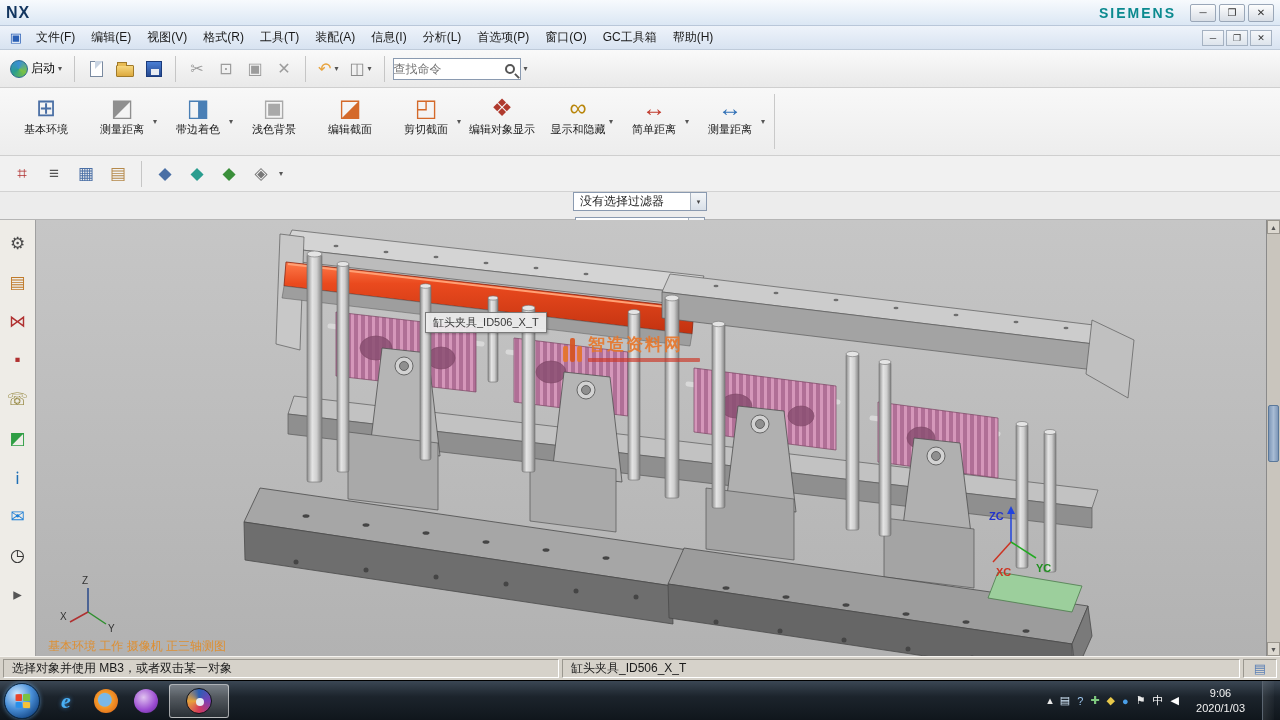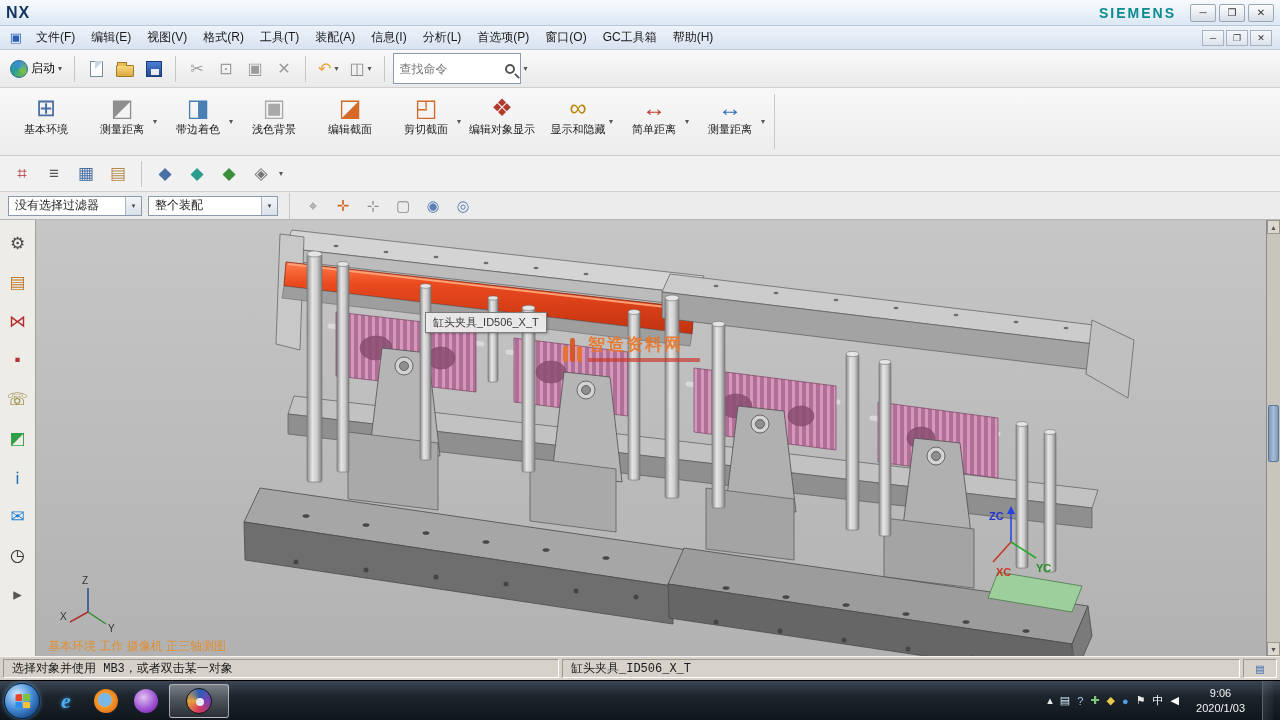--- a/index.html
+++ b/index.html
@@ -30,39 +30,39 @@
   .dd-arrow { font-size:8px; color:#555; }
   .i-start { width:18px; height:18px; border-radius:50%; background:conic-gradient(#3a8fd5,#7ac243,#2a9d8f,#3a8fd5); border:1px solid #2a6a8f; }
   .i-doc { width:13px; height:16px; background:#fff; border:1px solid #7a8aa0; position:relative; }
   .i-doc::after { content:""; position:absolute; right:-1px; top:-1px; border:4px solid; border-color:#c9d4e2 transparent transparent #c9d4e2; }
   .i-folder { width:18px; height:12px; background:linear-gradient(#f7d77e,#dca93e); border:1px solid #a07a2a; border-radius:1px; position:relative; margin-top:4px; }
   .i-folder::before { content:""; position:absolute; top:-4px; left:0; width:8px; height:3px; background:#e8bc55; border:1px solid #a07a2a; border-bottom:none; }
   .i-save { width:16px; height:16px; background:linear-gradient(#4a7fd5,#27498f); border:1px solid #1a3a7a; position:relative; }
   .i-save::after { content:""; position:absolute; left:4px; bottom:1px; width:8px; height:6px; background:#e8ecf2; }
   .i-search { width:10px; height:10px; border:2px solid #555; border-radius:50%; position:relative; }
   .i-search::after { content:""; position:absolute; width:6px; height:2px; background:#555; transform:rotate(45deg); left:7px; top:9px; }
-  .searchbox { display:flex; align-items:center; background:#fff; border:1px solid #8a9ab0; height:31px; width:128px; padding-left:6px; }
+  .searchbox { display:flex; align-items:center; background:#fff; border:1px solid #8a9ab0; height:22px; width:128px; }
   .searchbox input { border:none; outline:none; flex:1; font-size:12px; color:#888; width:80px; font-family:"Liberation Sans",sans-serif; background:transparent; }
   .searchbox .mag { width:20px; display:flex; justify-content:center; }
 
   
   .toolbar2 { height:68px; background:linear-gradient(#f8f8f8,#ededed); border-bottom:1px solid #cfcfcf; display:flex; align-items:stretch; padding:2px 8px; }
   .big-btn { width:76px; display:flex; flex-direction:column; align-items:center; justify-content:flex-start; padding-top:4px; position:relative; border:1px solid transparent; border-radius:2px; }
   .big-ico { font-size:24px; line-height:26px; }
   .big-lbl { font-size:11px; color:#1a1a1a; text-align:center; line-height:1.25; margin-top:2px; max-width:70px; }
   .big-dd { position:absolute; right:2px; top:26px; font-size:8px; color:#555; }
   .vsep2 { width:1px; background:#c9c9c9; margin:4px 6px; }
 
   
   .toolbar3 { height:36px; background:#f1f1f1; border-bottom:1px solid #d2d2d2; display:flex; align-items:center; padding:0 8px; gap:4px; }
   .tool-btn { width:28px; height:28px; display:flex; align-items:center; justify-content:center; border:1px solid transparent; border-radius:2px; }
   .t-ico { font-size:17px; }
 
   
-  .toolbar4 { height:28px; background:#ececec; border-bottom:1px solid #b5b5b5; display:flex; align-items:center; padding:0 8px; gap:6px; }
+  .toolbar4 { height:28px; background:#ececec; border-bottom:1px solid #b5b5b5; display:flex; align-items:center; padding:0 8px; gap:6px;flex-direction:column; }
   .combo { display:flex; align-items:center; background:#fff; border:1px solid #8a9ab0; height:20px; }
   .combo .val { padding:0 6px; color:#1a1a1a; flex:1; white-space:nowrap; }
   .combo .dd { width:16px; height:100%; background:linear-gradient(#f4f6f8,#d9e0e8); border-left:1px solid #aab4c0; display:flex; align-items:center; justify-content:center; font-size:7px; color:#444; }
   .sel-ico { width:24px; height:24px; display:flex; align-items:center; justify-content:center; font-size:15px; border:1px solid transparent; }
 
   
   .main { height:436px; display:flex; }
   .sidebar { width:36px; background:#eeece7; border-right:1px solid #a0a0a0; display:flex; flex-direction:column; align-items:center; padding-top:10px; gap:13px; }
   .side-btn { width:26px; height:26px; display:flex; align-items:center; justify-content:center; border:1px solid transparent; border-radius:2px; }
   .s-ico { font-size:17px; }
@@ -75,21 +75,21 @@
   .wm-logo i:nth-child(1){ height:16px; } .wm-logo i:nth-child(2){ height:24px; background:#d8541e; } .wm-logo i:nth-child(3){ height:16px; }
   .wm-text { color:#e8762a; font-weight:bold; font-size:17px; letter-spacing:2px; line-height:1.1; }
   .wm-sub { margin-top:3px; width:112px; height:4px; background:rgba(204,58,42,0.75); border-radius:1px; }
   .view-info { position:absolute; left:12px; top:418px; color:#dd8f33; font-size:12px; white-space:nowrap; }
   .vscroll { width:14px; background:#c9c5bd; border-left:1px solid #8a8a8a; display:flex; flex-direction:column; }
   .vs-btn { height:14px; display:flex; align-items:center; justify-content:center; font-size:7px; color:#555; background:#dcd8d0; border:1px solid #9a968e; }
   .vs-track { flex:1; position:relative; }
   .vs-thumb { position:absolute; left:1px; right:1px; top:42%; height:14%; background:linear-gradient(90deg,#7f98b8,#a8bcd4,#7f98b8); border:1px solid #5a789a; border-radius:2px; }
 
   
-  .statusbar { height:24px; background:#d6d2ca; border-top:1px solid #f5f3ef; display:flex; align-items:stretch; padding:2px 3px; gap:3px;font-family:Liberation Mono, monospace; }
+  .statusbar { height:24px; background:#d6d2ca; border-top:1px solid #f5f3ef; display:flex; align-items:stretch; padding:2px 3px; gap:3px; }
   .sb-panel { border:1px solid; border-color:#9a978f #ffffff #ffffff #9a978f; display:flex; align-items:center; padding:0 8px; color:#1a1a1a; white-space:nowrap; overflow:hidden; }
   .sb-hint { width:556px; }
   .sb-part { flex:1; }
   .sb-icon { width:34px; justify-content:center; color:#5a7fb5; font-size:13px; }
 
   
   .taskbar { height:40px; background:linear-gradient(#3b4754,#1c242c 40%,#10161c); border-top:1px solid #000; display:flex; align-items:center; }
   .orb { width:36px; height:36px; margin:0 6px 0 4px; border-radius:50%; background:radial-gradient(circle at 35% 30%, #cfe9ff, #4a90d9 45%, #1a4f8f 78%, #0c2f5a); border:1px solid #0a2a4a; display:flex; align-items:center; justify-content:center; box-shadow:0 0 4px rgba(120,190,255,0.6); }
   .flag { width:15px; height:14px; display:grid; grid-template-columns:1fr 1fr; gap:1px; transform:perspective(40px) rotateY(-14deg); }
   .flag i { border-radius:1px; }

